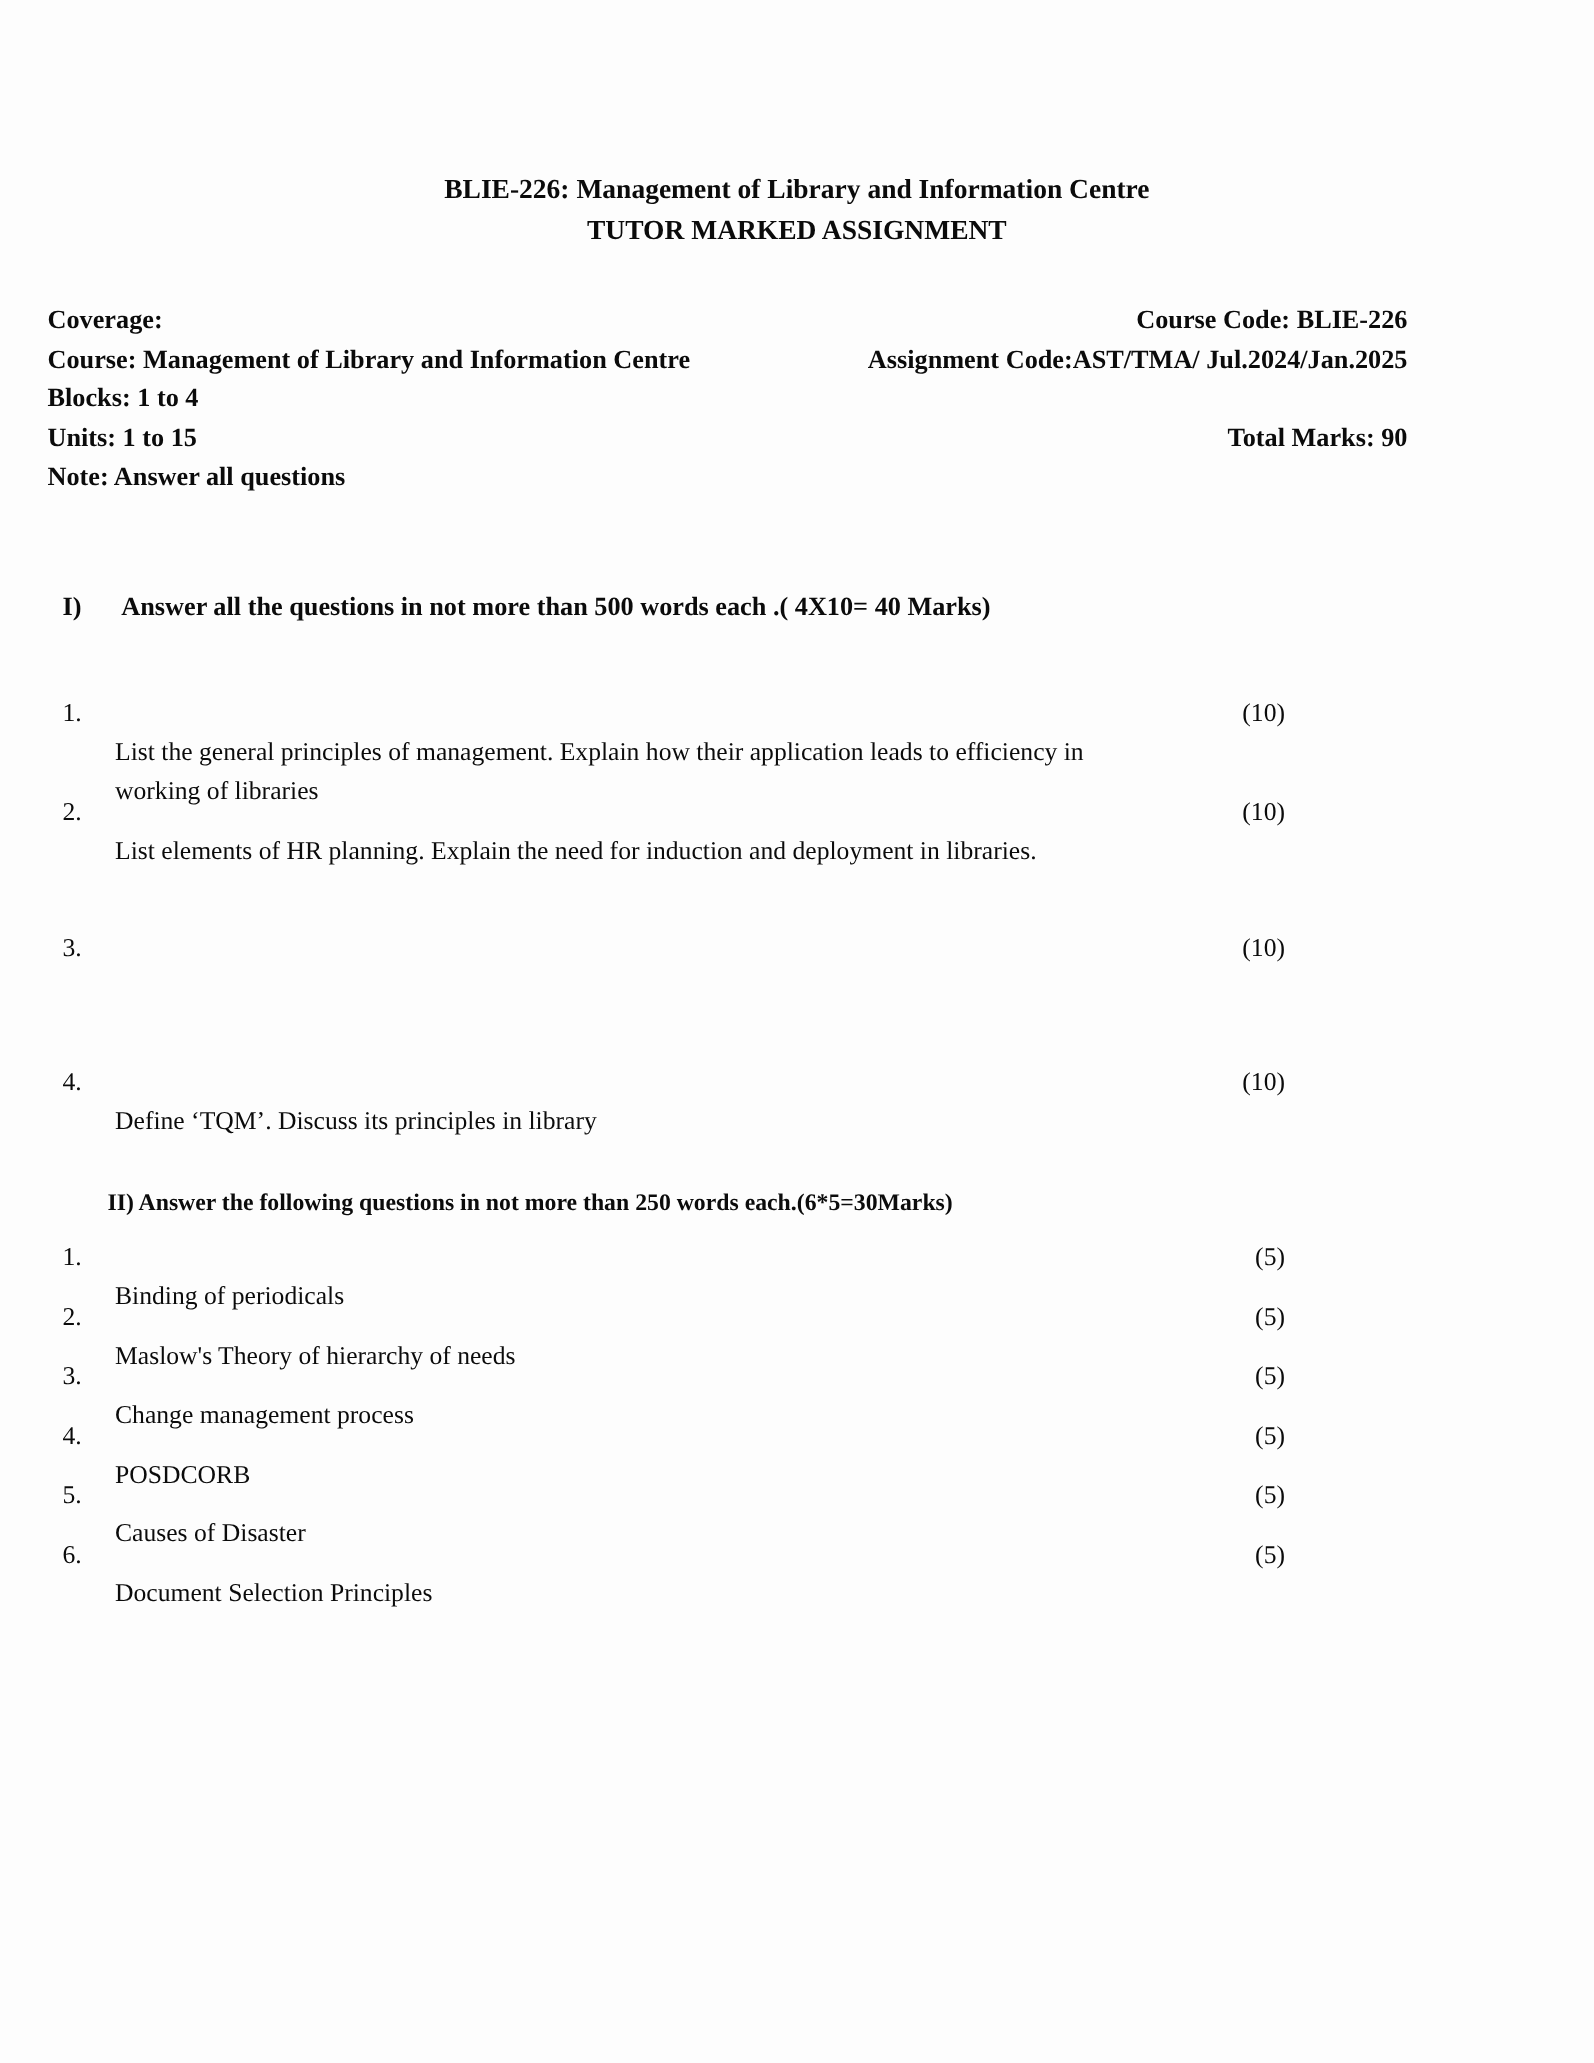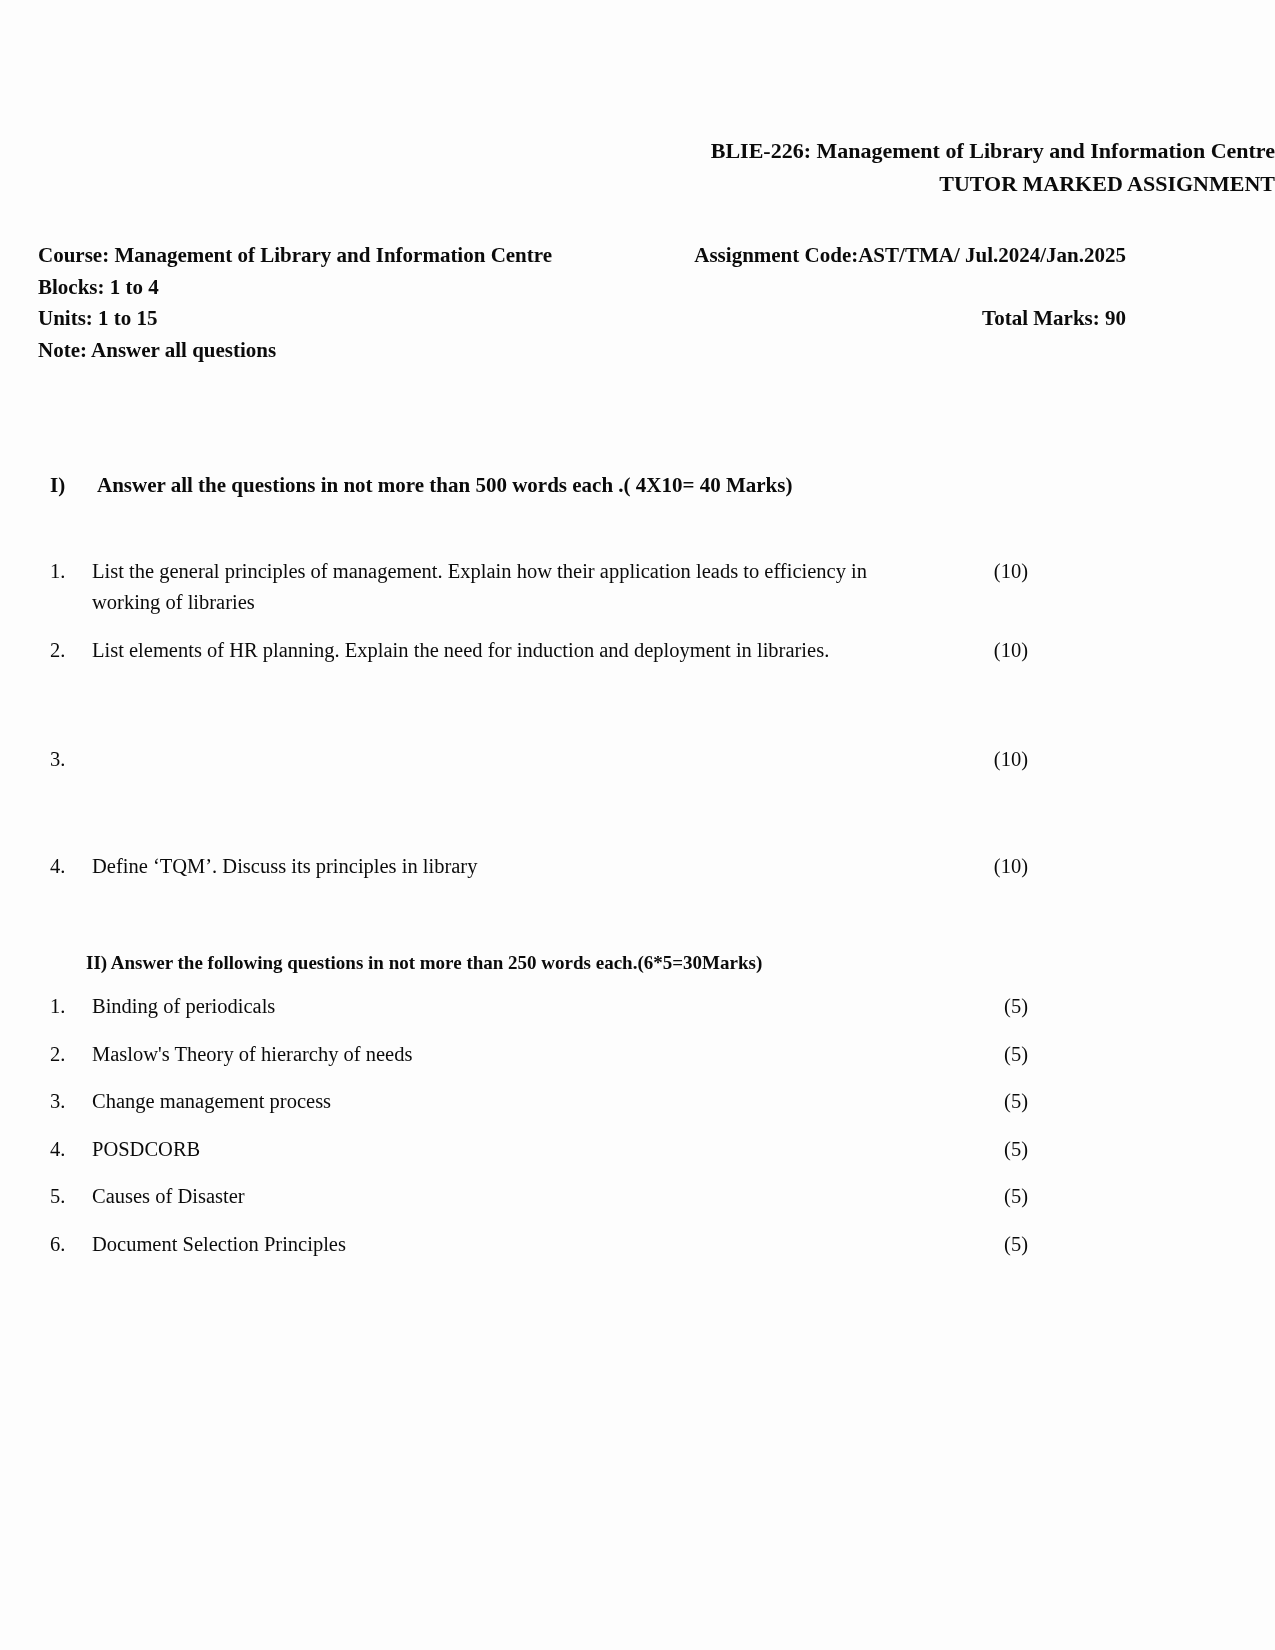--- a/index.html
+++ b/index.html
@@ -11,21 +11,21 @@
     background: #fdfdfd;
     color: #0b0b0b;
     font-family: "Liberation Serif", serif;
     overflow: hidden;
   }
 
   
   .title-block {
     position: absolute;
     top: 134px; left: 0; width: 100%;
-    text-align: right;
+    text-align: center;
     font-weight: 700;
     font-size: 22px;
     line-height: 33px;
   }
 
   
   .header-block {
     position: absolute;
     top: 240px; left: 38px; width: 1088px;
     font-weight: 700;
@@ -51,21 +51,21 @@
     left: 50px; width: 978px;
     display: flex;
     font-size: 20.5px;
     line-height: 31px;
   }
   .qrow.q1 { top: 556px; }
   .qrow.q2 { top: 635px; }
   .qrow.q3 { top: 744px; }
   .qrow.q4 { top: 851px; }
   .qnum { flex: none; width: 42px; }
-  .qtext { flex: none; max-width: 860px; }
+  .qtext { flex: none; max-width: 860px; margin-top: 31px; }
   .qrow.q1 .qtext { max-width: 792px; }
   .qmarks { flex: none; margin-left: auto; padding-left: 10px; }
 
   
   .sec2-head {
     position: absolute;
     top: 950px; left: 86px; width: 960px;
     font-weight: 700;
     font-size: 19px;
     line-height: 26px;
@@ -95,20 +95,24 @@
 <body>
 
 <div class="page">
 
   <div class="title-block">
     <div>BLIE-226: Management of Library and Information Centre</div>
     <div>TUTOR MARKED ASSIGNMENT</div>
   </div>
 
   <div class="header-block">
+    <div class="hline">
+      <span>Coverage:</span>
+      <span>Course Code: BLIE-226</span>
+    </div>
     <div class="hline">
       <span>Course: Management of Library and Information Centre</span>
       <span>Assignment Code:AST/TMA/ Jul.2024/Jan.2025</span>
     </div>
     <div>Blocks: 1 to 4</div>
     <div class="hline">
       <span>Units: 1 to 15</span>
       <span>Total Marks: 90</span>
     </div>
     <div>Note: Answer all questions</div>

